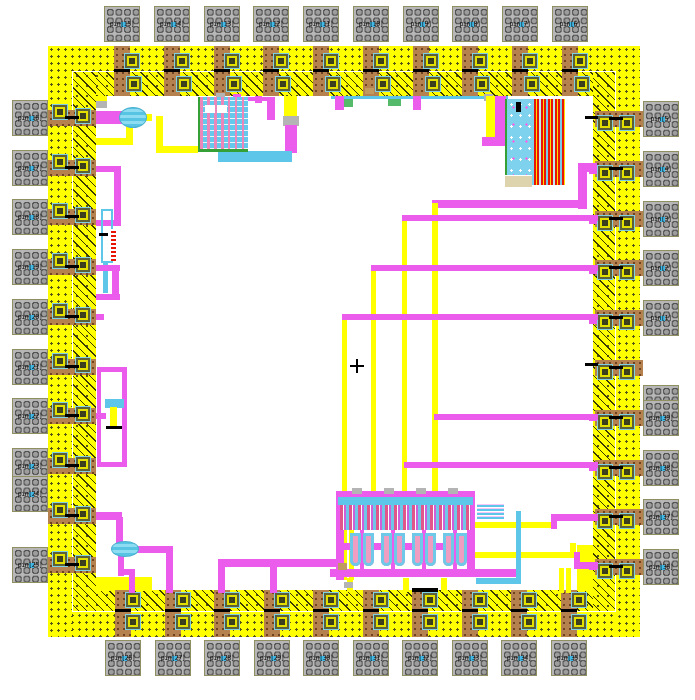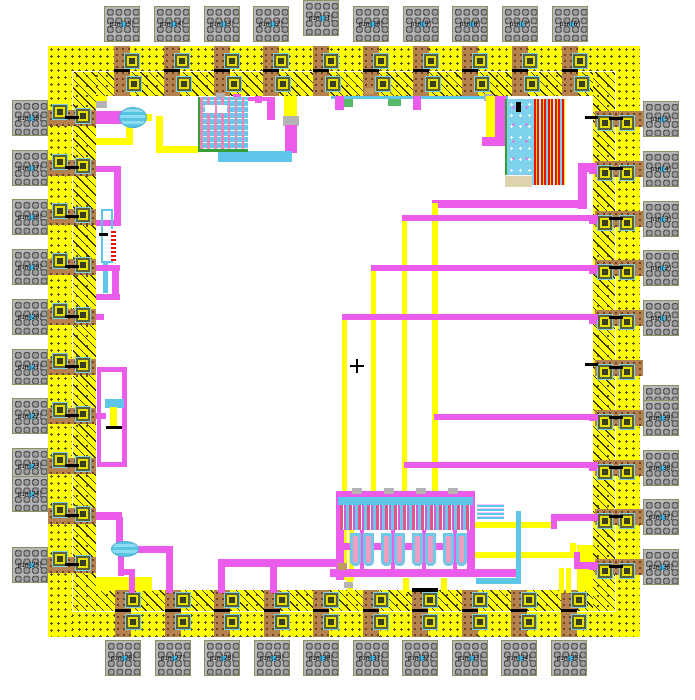--- a/index.html
+++ b/index.html
@@ -95,21 +95,21 @@
     <div class="abs via" style="left: 225.56px; top: 76px; width: 16px; height: 16px;"></div>
     <div class="abs tick" style="left: 213.56px; top: 69px; width: 16px; height: 3px;"></div>
     <div class="abs pad" style="left: 253.34px; top: 6px; width: 36px; height: 36px;">
       <span class="portmark"></span>
       <div class="padlbl">pin[12]</div>
     </div>
     <div class="abs strap" style="left: 263.34px; top: 46px; width: 16px; height: 50px;"></div>
     <div class="abs via" style="left: 273.34px; top: 53px; width: 16px; height: 16px;"></div>
     <div class="abs via" style="left: 275.34px; top: 76px; width: 16px; height: 16px;"></div>
     <div class="abs tick" style="left: 263.34px; top: 69px; width: 16px; height: 3px;"></div>
-    <div class="abs pad" style="left: 303.12px; top: 0; width: 36px; height: 36px;">
+    <div class="abs pad" style="left: 303.12px; top: 6px; width: 36px; height: 36px;">
       <span class="portmark"></span>
       <div class="padlbl">pin[11]</div>
     </div>
     <div class="abs strap" style="left: 313.12px; top: 46px; width: 16px; height: 50px;"></div>
     <div class="abs via" style="left: 323.12px; top: 53px; width: 16px; height: 16px;"></div>
     <div class="abs via" style="left: 325.12px; top: 76px; width: 16px; height: 16px;"></div>
     <div class="abs tick" style="left: 313.12px; top: 69px; width: 16px; height: 3px;"></div>
     <div class="abs pad" style="left: 352.9px; top: 6px; width: 36px; height: 36px;">
       <span class="portmark"></span>
       <div class="padlbl">pin[10]</div>

